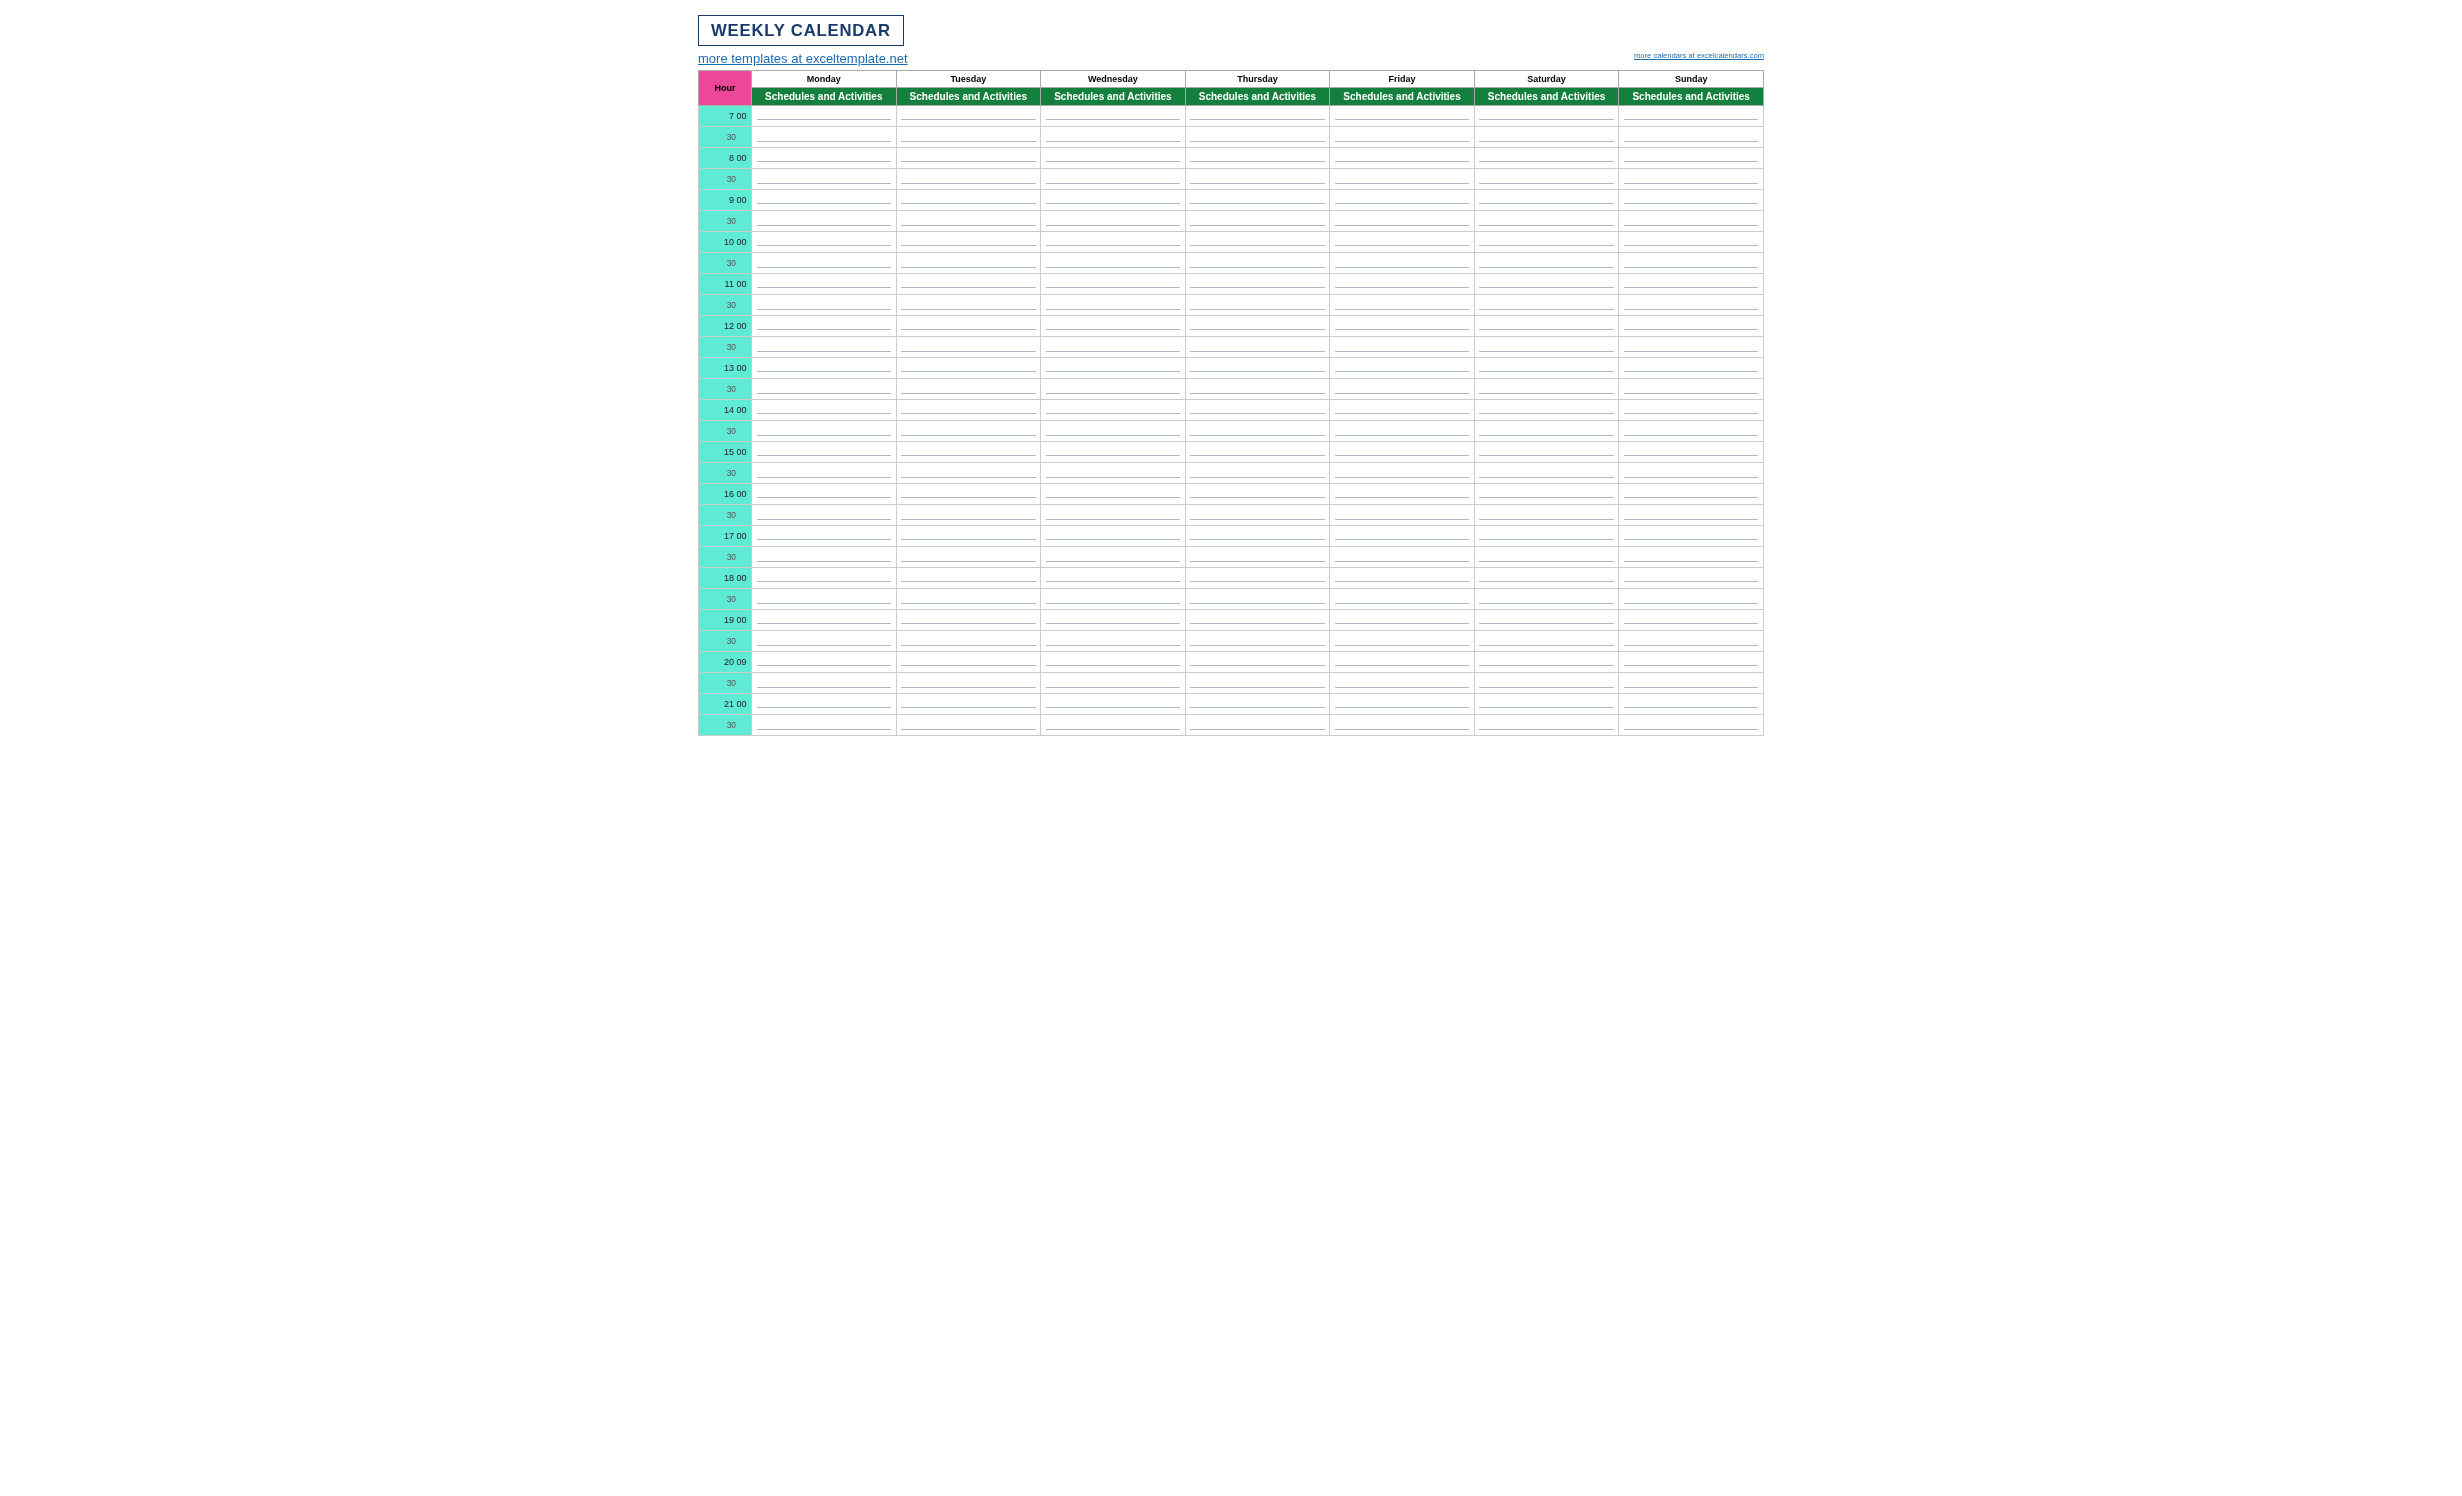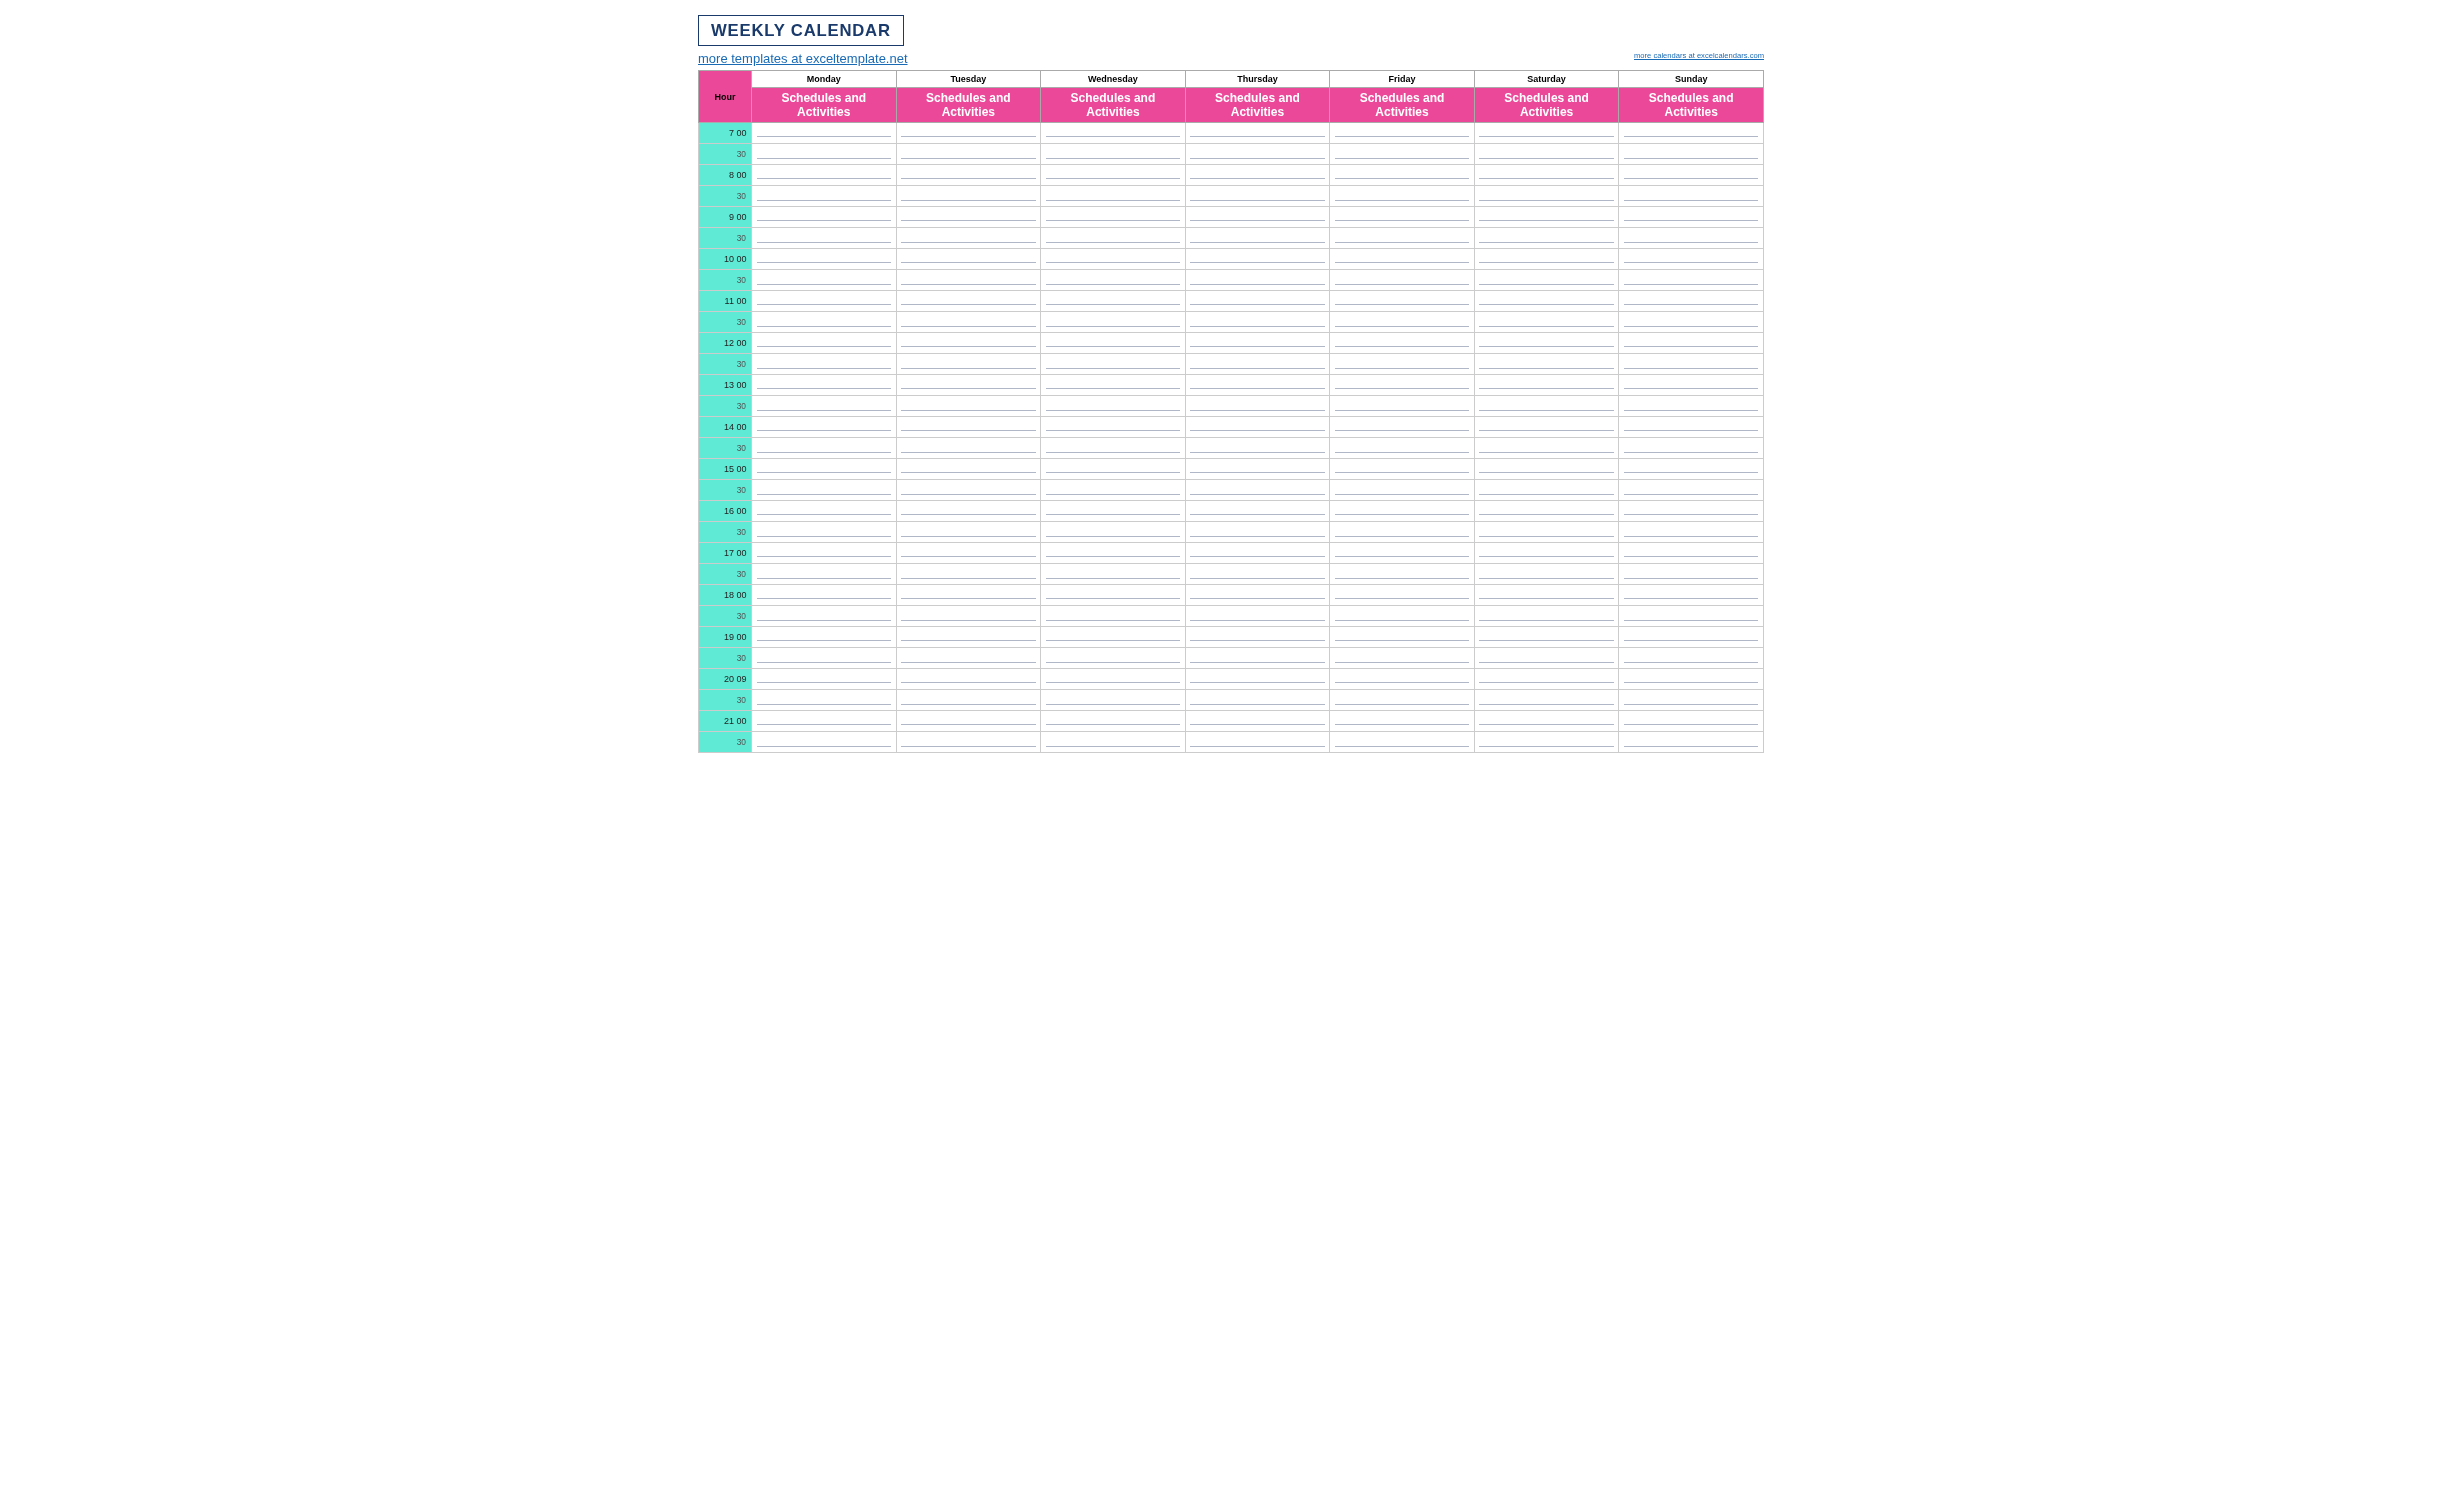--- a/index.html
+++ b/index.html
@@ -77,23 +77,23 @@
     }
 
     .header-day {
       background-color: #fff;
       color: #000;
       font-size: 9px;
       font-weight: bold;
     }
 
     .header-sub {
-      background-color: #ec4899;
+      background-color: #15803d;
       color: #fff;
-      font-size: 12px;
+      font-size: 10px;
       font-weight: bold;
       padding: 2.3px 4.6px;
     }
 
     .hour-header {
       background-color: #ec4899;
       color: #000;
       font-size: 9px;
       font-weight: bold;
       width: 53px;
@@ -118,21 +118,21 @@
 
     .hour-label {
       text-align: right;
       padding-right: 4.6px;
       font-size: 9px;
       color: #222;
     }
 
     .half-label {
       text-align: right;
-      padding-right: 5px;
+      padding-right: 15px;
       font-size: 8.4px;
       color: #555;
     }
 
     td.hour-cell-data {
       border: 0.8px solid #ccc;
       background: #fff;
     }
 
     .line-in-cell {

